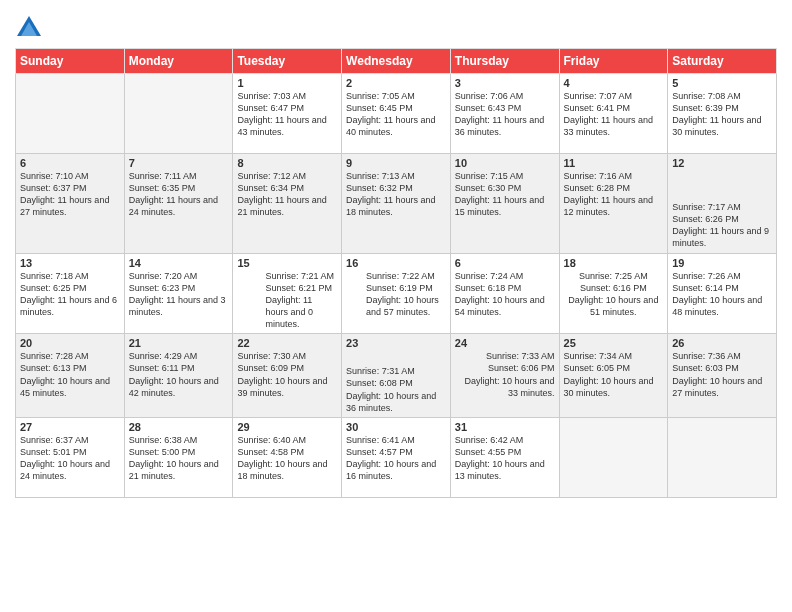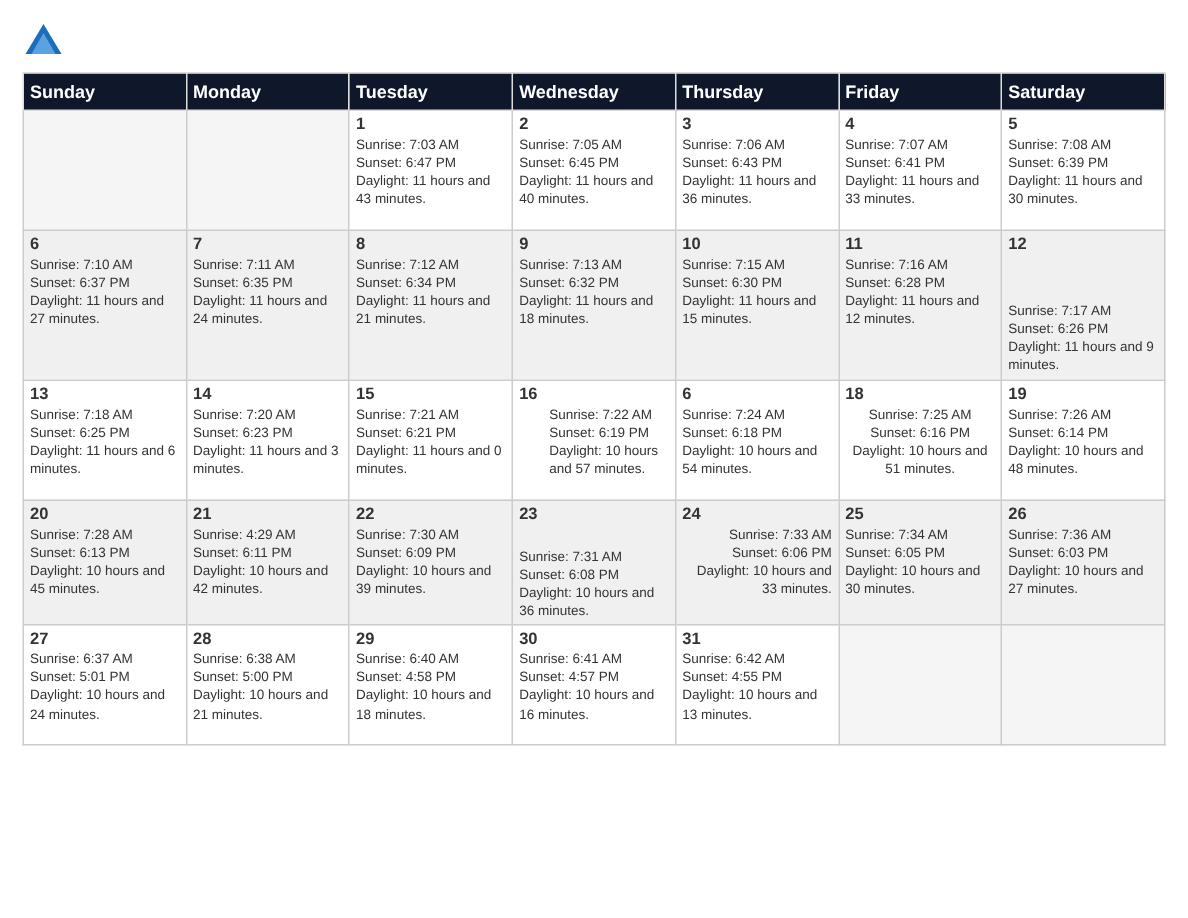--- a/index.html
+++ b/index.html
@@ -60,21 +60,21 @@
       font-size: 14px;
       color: #333;
       font-weight: normal;
     }
     .calendar {
       width: 100%;
       border-collapse: collapse;
       table-layout: fixed;
     }
     .calendar th {
-      background: #0f172a;
+      background: #ef4444;
       color: #fff;
       font-size: 12px;
       font-weight: bold;
       padding: 5px 4px;
       text-align: left;
       border: 1px solid #ddd;
     }
     .calendar td {
       border: 1px solid #ccc;
       vertical-align: top;
@@ -224,21 +224,21 @@
 Daylight: 11 hours and 6 minutes.</div>
           </td>
           <td>
             <span class="day-num">14</span>
             <div class="day-info" style="white-space: pre-line;">Sunrise: 7:20 AM
 Sunset: 6:23 PM
 Daylight: 11 hours and 3 minutes.</div>
           </td>
           <td>
             <span class="day-num">15</span>
-            <div class="day-info" style="white-space: pre-line;">Sunrise: 7:21 AM
+            <div class="day-info" style="white-space: pre-line; margin-left: 28px;">Sunrise: 7:21 AM
 Sunset: 6:21 PM
 Daylight: 11 hours and 0 minutes.</div>
           </td>
           <td>
             <span class="day-num">16</span>
             <div class="day-info" style="white-space: pre-line; margin-left: 20px;">Sunrise: 7:22 AM
 Sunset: 6:19 PM
 Daylight: 10 hours and 57 minutes.</div>
           </td>
           <td>

